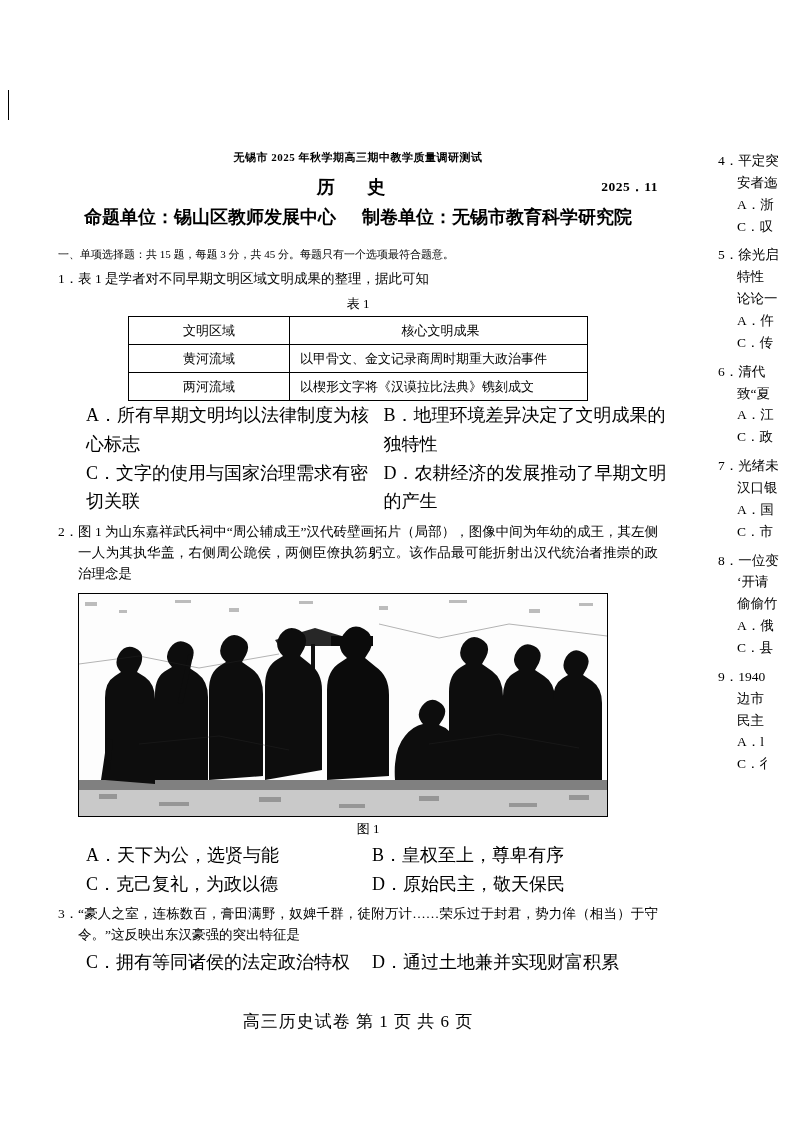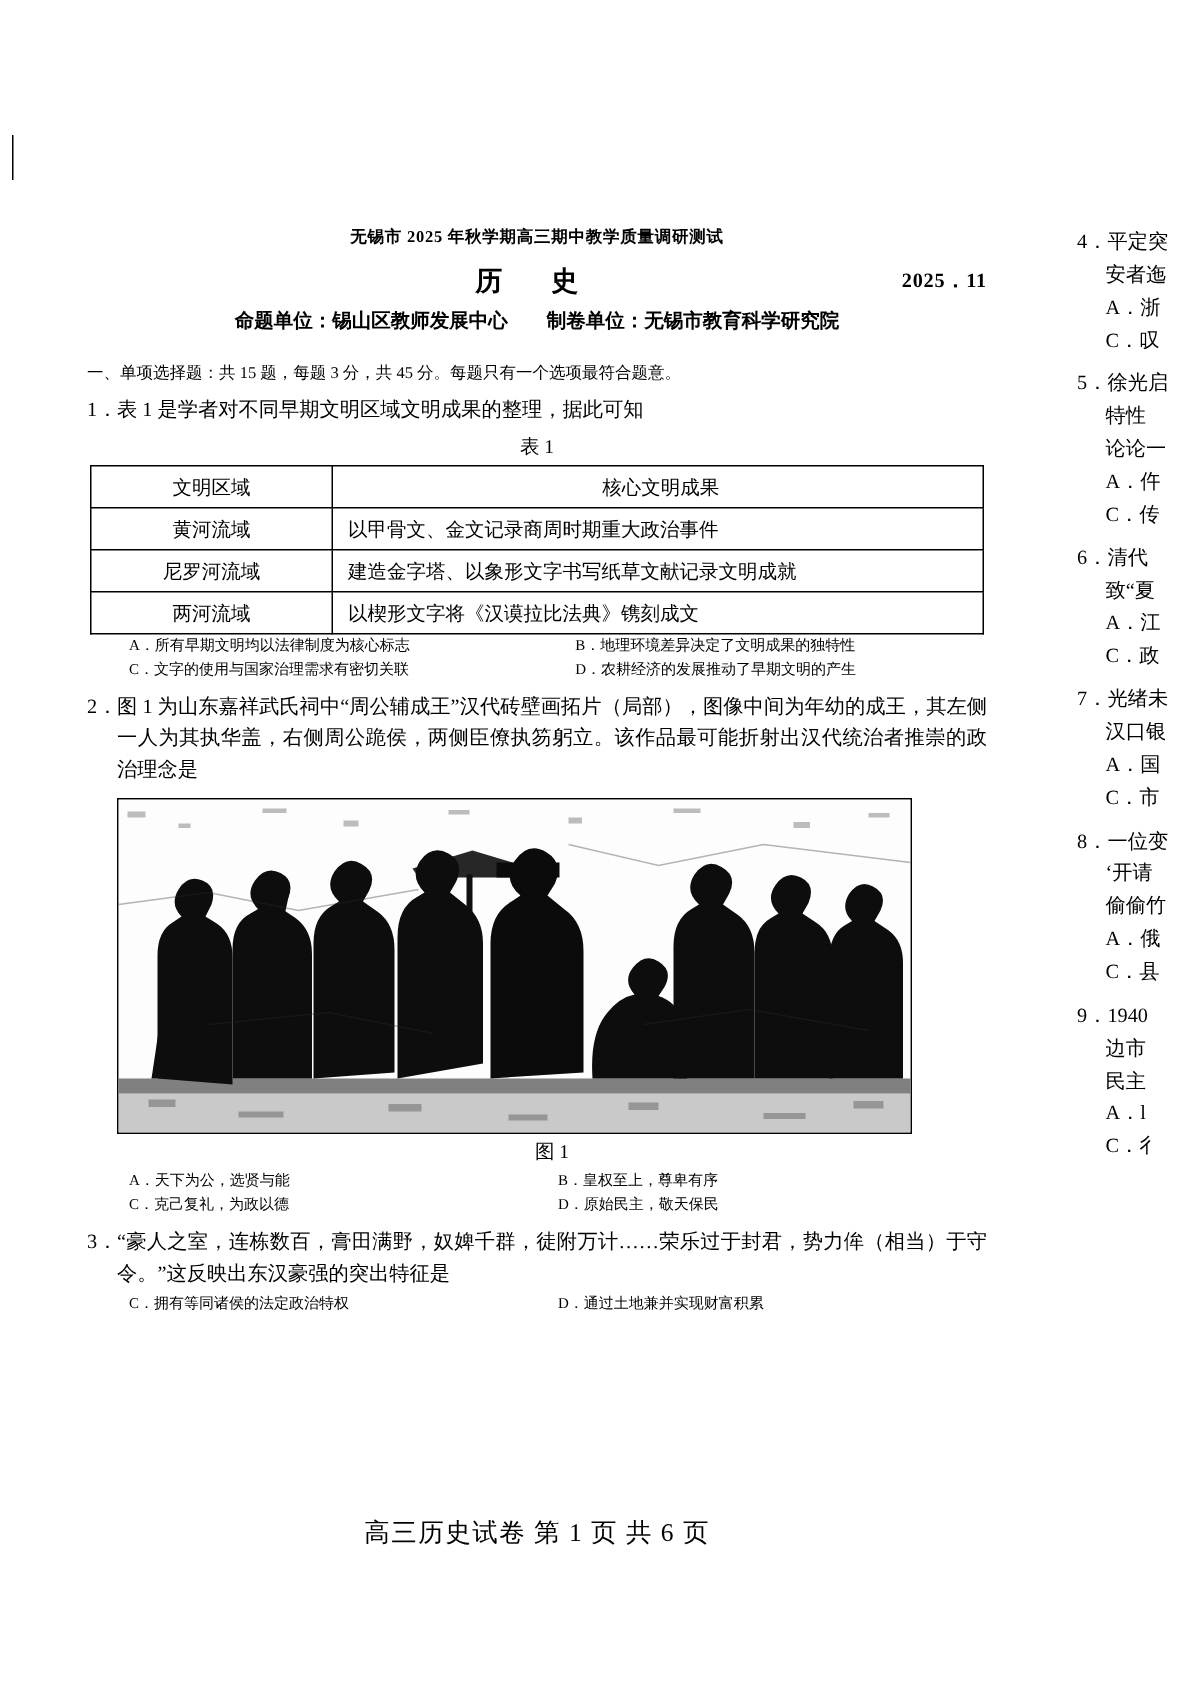--- a/index.html
+++ b/index.html
@@ -47,21 +47,21 @@
   .date {
     position: absolute;
     right: 0;
     bottom: 3px;
     font-size: 13.5px;
     font-weight: bold;
     letter-spacing: 0.5px;
   }
   .units {
     text-align: center;
-    font-size: 13px;
+    font-size: 18px;
     font-weight: bold;
     margin: 6px 0 18px 0;
   }
   .units .gap { display: inline-block; width: 26px; }
   .section-head {
     font-size: 11px;
     font-weight: normal;
     margin: 10px 0 7px 0;
   }
   .q {
@@ -80,21 +80,21 @@
     padding-left: 20px;
     text-align: justify;
   }
   .tbl-cap {
     text-align: center;
     font-size: 13px;
     margin: 5px 0 3px 0;
   }
   table.civ {
     border-collapse: collapse;
-    width: 596px;
+    width: 460px;
     margin: 0 auto;
     table-layout: fixed;
   }
   table.civ td {
     border: 1px solid #000;
     font-size: 13px;
     padding: 4px 6px;
     height: 19px;
     line-height: 1.35;
   }
@@ -103,21 +103,21 @@
     text-align: center;
   }
   table.civ td.c2 {
     text-align: left;
     padding-left: 10px;
     margin-top: 33px;
   }
   table.civ tr:first-child td.c2 { text-align: center; }
   .opts {
     display: flex;
-    font-size: 10px;
+    font-size: 18px;
     line-height: 1.6;
     padding-left: 28px;
   }
   .opts .o {
     flex: 0 0 50%;
     box-sizing: border-box;
     padding-right: 6px;
   }
   .opts.wide .o { flex: 0 0 52%; }
   .fig-wrap {
@@ -205,24 +205,20 @@
 
     <table class="civ">
       <tbody>
           <tr>
         <td class="c1">文明区域</td>
         <td class="c2">核心文明成果</td>
       </tr>
       <tr>
         <td class="c1">黄河流域</td>
         <td class="c2">以甲骨文、金文记录商周时期重大政治事件</td>
-      </tr>
-      <tr>
-        <td class="c1">尼罗河流域</td>
-        <td class="c2">建造金字塔、以象形文字书写纸草文献记录文明成就</td>
       </tr>
       <tr>
         <td class="c1">两河流域</td>
         <td class="c2">以楔形文字将《汉谟拉比法典》镌刻成文</td>
       </tr>
     </tbody>
       </table>
 
     <div class="opts wide">
       <span class="o">A．所有早期文明均以法律制度为核心标志</span>

